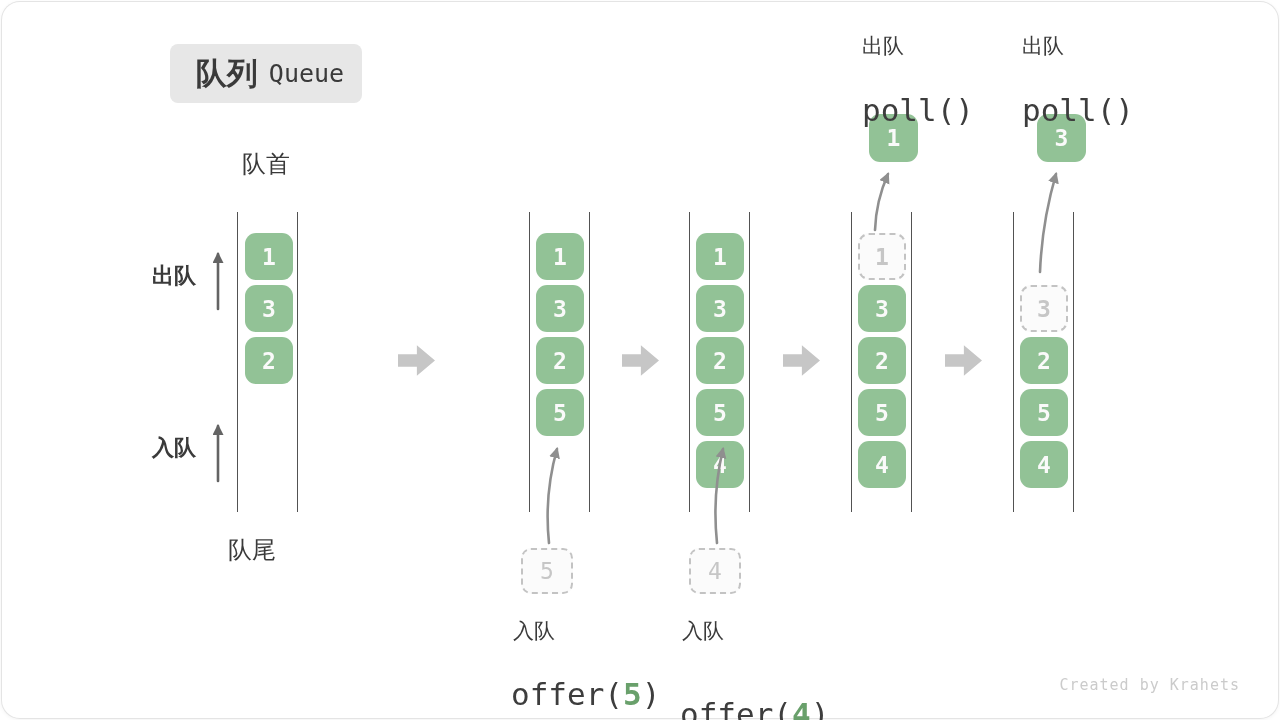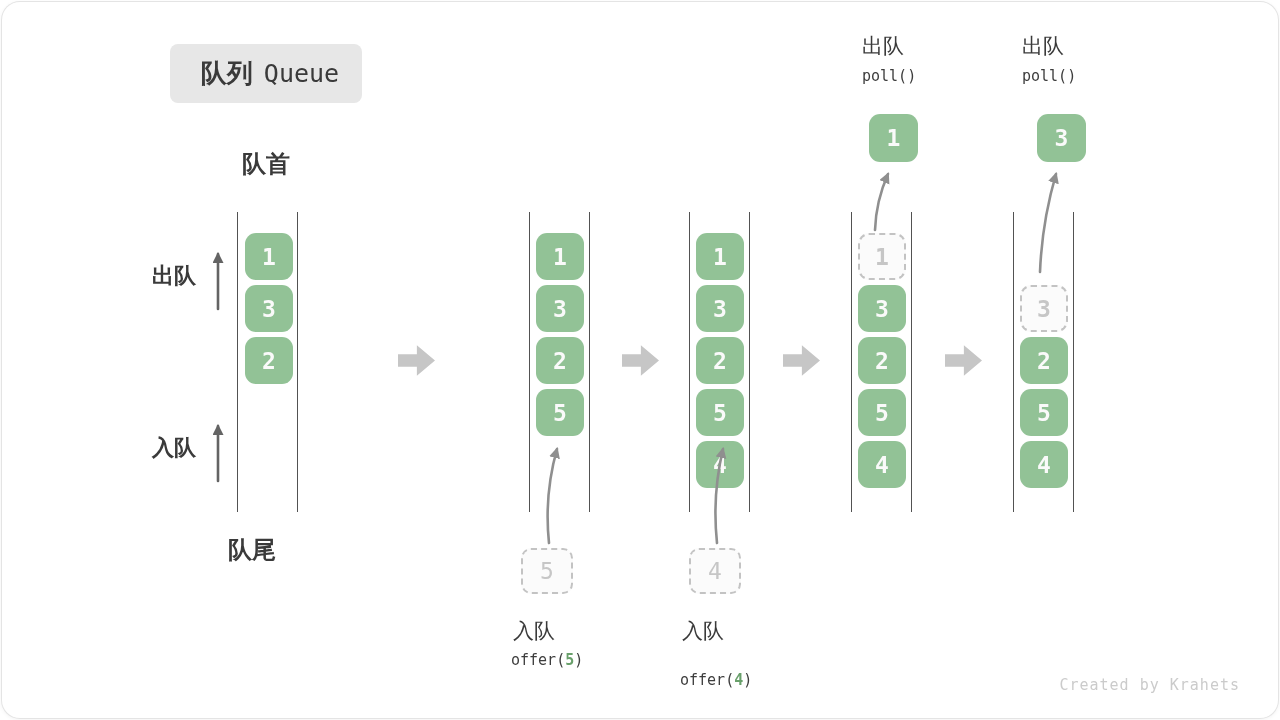--- a/index.html
+++ b/index.html
@@ -11,30 +11,30 @@
   .card {
     position:absolute; left:2px; top:2px; right:2px; bottom:2px;
     border-radius:18px; background:#ffffff;
     box-shadow:0 0 0 1px #e4e4e4, 0 1px 5px rgba(0,0,0,0.07);
   }
   .badge {
     position:absolute; left:170px; top:44px; width:192px; height:59px;
     background:var(--badge_bg,#e7e7e7); border-radius:8px;
     display:flex; align-items:center; justify-content:center; gap:11px;
   }
-  .badge .zh { font-size:26px; font-weight:700; color:var(--text,#3a3a3a);margin-left:8px; }
+  .badge .zh { font-size:31px; font-weight:700; color:var(--text,#3a3a3a);margin-left:8px; }
   .badge .en { font-family:"DejaVu Sans Mono", monospace; font-size:25px; color:var(--text,#3a3a3a); }
 
   .cn { position:absolute; color:var(--text,#3a3a3a); line-height:1; white-space:nowrap; }
-  .b24 { font-size:24px; font-weight:700; }
+  .b24 { font-size:24px; font-weight:400; }
   .b22 { font-size:22px; font-weight:700; }
   .op  { font-size:21px; font-weight:500; }
 
-  .code { position:absolute; font-family:"DejaVu Sans Mono", monospace; font-size:15px;
-          color:var(--code_text,#3d3d3d); line-height:1; white-space:nowrap; }
+  .code { position:absolute; font-family:"DejaVu Sans Mono", monospace; font-size:31px;
+          color:var(--code_text,#3d3d3d); line-height:1; white-space:nowrap;margin-top:26px; }
   .code .arg { color:var(--green_dark,#69a06b); font-weight:700; }
 
   .col {
     position:absolute; top:212px; height:300px; width:61px; box-sizing:border-box;
     border-left:1.5px solid var(--line,#525252);
     border-right:1.5px solid var(--line,#525252);
   }
   .box {
     position:absolute; width:48px; height:47px; box-sizing:border-box; border-radius:11px;
     background:var(--green,#92c296); color:#fafafa;

